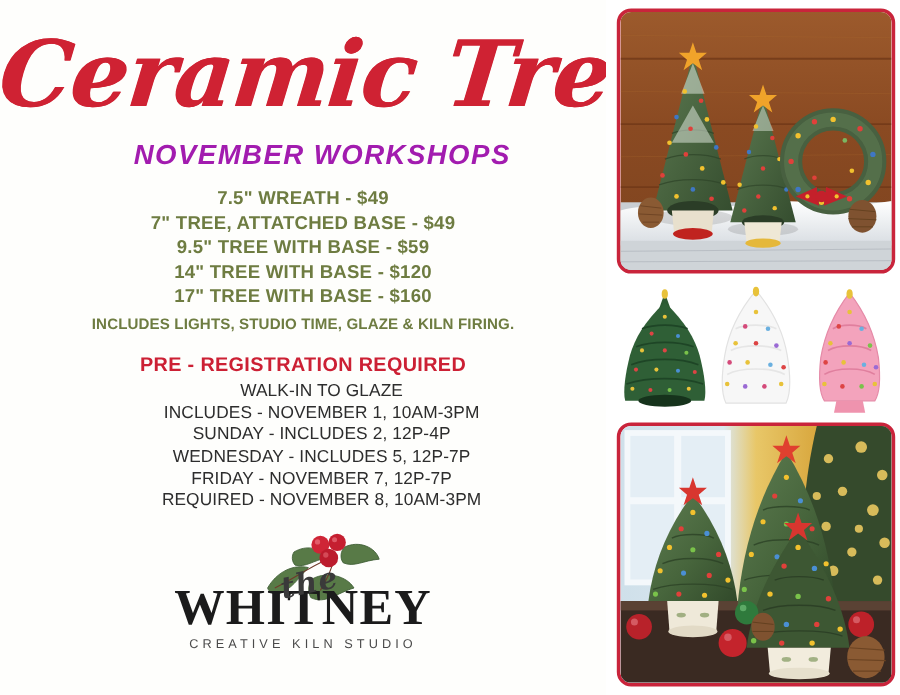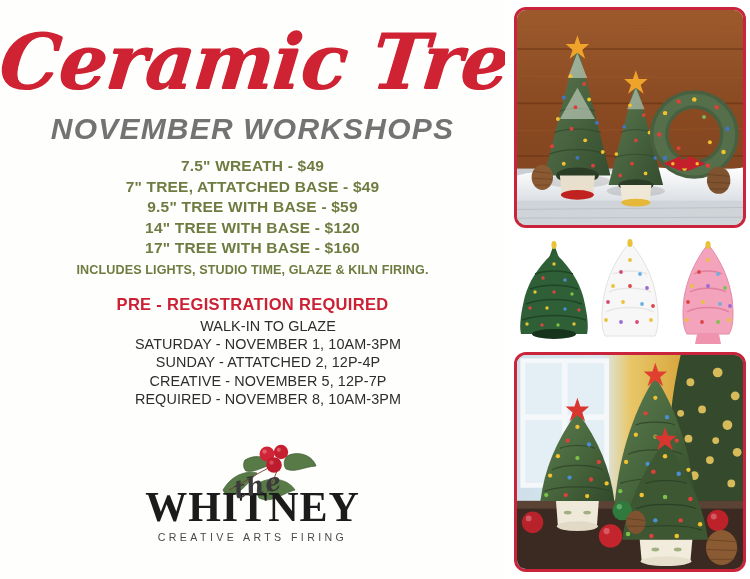--- a/index.html
+++ b/index.html
@@ -43,31 +43,31 @@
     font-size: 76px;
     line-height: 96px;
     color: #cf2233;
     letter-spacing: -1px;
     transform: skewX(-6deg);
     white-space: nowrap;
     text-shadow: 0.5px 0.5px 0 #cf2233;
   }
   #subtitle {
     position: absolute;
-    left: 0;
+    left: 16px;
     top: 112px;
     width: 505px;
     text-align: center;
     font-family: "Liberation Sans", sans-serif;
     font-style: italic;
     font-weight: 700;
-    font-size: 30px;
+    font-size: 23px;
     line-height: 34px;
     letter-spacing: 1.2px;
-    color: #737373;
+    color: #a21caf;
     white-space: nowrap;
   }
 
   
   #price-list {
     position: absolute;
     left: 0;
     top: 156px;
     width: 505px;
     text-align: center;
@@ -238,23 +238,24 @@
       <div class="price-line">14" TREE WITH BASE - $120</div>
       <div class="price-line">17" TREE WITH BASE - $160</div>
     </div>
 
     <div id="includes-line">INCLUDES LIGHTS, STUDIO TIME, GLAZE &amp; KILN FIRING.</div>
 
     <div id="prereg-heading">PRE - REGISTRATION REQUIRED</div>
 
     <div id="schedule">
       <div class="schedule-line">WALK-IN TO GLAZE</div>
-      <div class="schedule-line">SATURDAY - NOVEMBER 1, 10AM-3PM</div>
-      <div class="schedule-line">SUNDAY - ATTATCHED 2, 12P-4P</div>
-      <div class="schedule-line">CREATIVE - NOVEMBER 5, 12P-7P</div>
+      <div class="schedule-line">INCLUDES - NOVEMBER 1, 10AM-3PM</div>
+      <div class="schedule-line">SUNDAY - INCLUDES 2, 12P-4P</div>
+      <div class="schedule-line">WEDNESDAY - INCLUDES 5, 12P-7P</div>
+      <div class="schedule-line">FRIDAY - NOVEMBER 7, 12P-7P</div>
       <div class="schedule-line">REQUIRED - NOVEMBER 8, 10AM-3PM</div>
     </div>
 
     <div id="holly">
       <svg class="photo-svg" viewBox="0 0 110 68" xmlns="http://www.w3.org/2000/svg">
         <g fill="#587a47" stroke="#3d5c33" stroke-width="0.7">
           <path d="M8,50 C16,36 30,30 42,33 C34,41 28,52 16,55 C12,55 9,53 8,50 Z"></path>
           <path d="M30,20 C40,14 52,16 57,25 C46,27 40,33 31,31 C28,28 28,23 30,20 Z"></path>
           <path d="M72,16 C84,10 98,16 101,26 C88,27 80,33 71,29 C68,25 69,19 72,16 Z"></path>
           <path d="M46,42 C58,36 74,40 80,50 C66,54 56,64 44,58 C41,52 42,46 46,42 Z"></path>
@@ -272,21 +273,21 @@
           <circle cx="56.5" cy="22.5" r="2.2" fill="#e0646f" opacity="0.65"></circle>
         </g>
       </svg>
     </div>
 
     <div id="logo">
       <div id="logo-wordmark">
         <span>WHITNEY</span>
         <span id="logo-script">the</span>
       </div>
-      <div id="logo-tagline">CREATIVE ARTS FIRING</div>
+      <div id="logo-tagline">CREATIVE KILN STUDIO</div>
     </div>
   </div>
 
   <div id="photo-column">
 
     <div class="photo-frame" id="photo-top">
       <svg class="photo-svg" viewBox="0 0 232 221" preserveAspectRatio="none" xmlns="http://www.w3.org/2000/svg">
         <defs>
           <linearGradient id="woodg" x1="0" y1="0" x2="0" y2="1">
             <stop offset="0%" stop-color="#9c5a2c"></stop>

